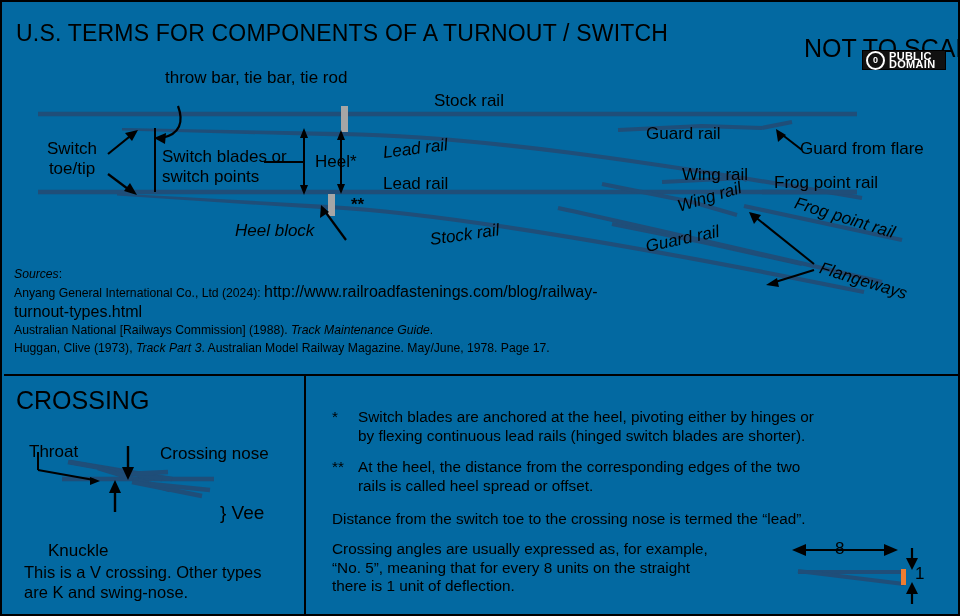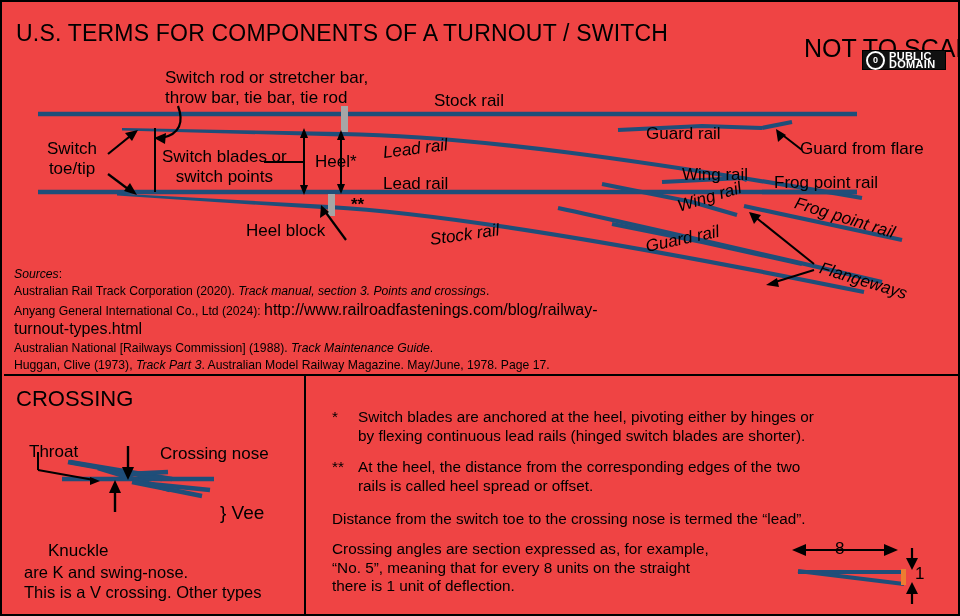--- a/index.html
+++ b/index.html
@@ -1,32 +1,32 @@
 <!DOCTYPE html>
 <html><head>
 <meta charset="utf-8">
 <style>
   html,body{margin:0;padding:0;background:#fff;}
   body{width:960px;height:616px;font-family:"Liberation Sans",sans-serif;color:#000;}
-  #page{position:relative;width:960px;height:616px;box-sizing:border-box;border:2px solid #000;overflow:hidden;background:#ef4444;}
+  #page{position:relative;width:960px;height:616px;box-sizing:border-box;border:2px solid #000;overflow:hidden;background:#0369a1;}
   .abs{position:absolute;}
   .ttl{left:14px;top:18px;font-size:23px;letter-spacing:.2px;white-space:nowrap;}
   .nts{left:802px;top:32px;font-size:25px;white-space:nowrap;}
   .pdbadge{left:860px;top:48px;width:84px;height:20px;background:#111;border:1px solid #000;
            display:flex;align-items:center;box-sizing:border-box;}
   .pdcirc{width:15px;height:15px;border-radius:50%;background:#111;border:2px solid #fff;margin-left:3px;
           color:#fff;font-size:9px;display:flex;align-items:center;justify-content:center;font-weight:bold;}
   .pdtxt{color:#fff;font-size:11px;font-weight:bold;line-height:8.5px;margin-left:4px;letter-spacing:.3px;}
   .lbl{font-size:17px;white-space:nowrap;line-height:1.15;}
   .srcbox{left:12px;top:264px;width:600px;font-size:12.2px;line-height:17.4px;}
   .srcbox .i{font-style:italic;}
   .srcbox .url{font-size:16px;}
   .divh{left:2px;top:372px;width:956px;height:2px;background:#000;}
   .divv{left:302px;top:372px;width:2px;height:242px;background:#000;}
-  .crosstitle{left:14px;top:384px;font-size:22px;}
+  .crosstitle{left:14px;top:384px;font-size:25px;}
   .note{font-size:15.3px;line-height:18.6px;}
   .ctext{font-size:16.5px;line-height:20px;}
   svg{display:block;}
   .railline{stroke:#1F4E79;fill:none;stroke-linecap:butt;}
   .blk{stroke:#000;fill:none;}
   .arrowtxt{font-size:17px;}
 </style>
 </head>
 <body>
 
@@ -115,60 +115,56 @@
       <line x1="812" y1="262" x2="752" y2="214"></line>
       <polygon points="747,210 752,222 759,213" fill="#000" stroke="none"></polygon>
     </g>
     <g stroke="#000" stroke-width="2" fill="none">
       <line x1="812" y1="268" x2="770" y2="281"></line>
       <polygon points="764,283 775,276 777,285" fill="#000" stroke="none"></polygon>
     </g>
   </svg>
 
   <div class="abs lbl" style="left:163px;top:66px;">
-    <div>Switch rod or stretcher bar,</div>
     <div>throw bar, tie bar, tie rod</div>
   </div>
   <div class="abs lbl" style="left:432px;top:89px;">Stock rail</div>
 
   <div class="abs lbl" style="left:45px;top:137px;text-align:center;">
     <div>Switch</div>
     <div>toe/tip</div>
   </div>
 
-  <div class="abs lbl" style="left:160px;top:145px;text-align:center;">
+  <div class="abs lbl" style="left:160px;top:145px;">
     <div>Switch blades or</div>
     <div>switch points</div>
   </div>
 
   <div class="abs lbl" style="left:313px;top:150px;">Heel*</div>
   <div class="abs lbl" style="left:349px;top:193px;font-weight:bold;">**</div>
-  <div class="abs lbl" style="left:244px;top:219px;">Heel block</div>
+  <div class="abs lbl" style="left:233px;top:219px;font-style:italic;">Heel block</div>
 
   <div class="abs lbl" style="left:381px;top:141px;transform:rotate(-7deg);transform-origin:left center;font-style:italic;">Lead rail</div>
   <div class="abs lbl" style="left:381px;top:172px;">Lead rail</div>
 
   <div class="abs lbl" style="left:428px;top:228px;transform:rotate(-8deg);transform-origin:left center;font-style:italic;">Stock rail</div>
 
   <div class="abs lbl" style="left:644px;top:122px;">Guard rail</div>
   <div class="abs lbl" style="left:680px;top:163px;">Wing rail</div>
   <div class="abs lbl" style="left:798px;top:137px;">Guard from flare</div>
   <div class="abs lbl" style="left:772px;top:171px;">Frog point rail</div>
 
   <div class="abs lbl" style="left:676px;top:195px;transform:rotate(-17deg);transform-origin:left center;font-style:italic;">Wing rail</div>
   <div class="abs lbl" style="left:644px;top:235px;transform:rotate(-12deg);transform-origin:left center;font-style:italic;">Guard rail</div>
   <div class="abs lbl" style="left:793px;top:191px;transform:rotate(17deg);transform-origin:left center;font-style:italic;">Frog point rail</div>
   <div class="abs lbl" style="left:818px;top:256px;transform:rotate(17deg);transform-origin:left center;font-style:italic;">Flangeways</div>
 
   <div class="abs srcbox">
     <div>
       <span class="i">Sources</span><span>:</span>
-    </div>
-    <div>
-      <span>Australian Rail Track Corporation (2020). </span><span class="i">Track manual, section 3. Points and crossings</span><span>.</span>
     </div>
     <div>
       <span>Anyang General International Co., Ltd (2024): </span><span class="url">http://www.railroadfastenings.com/blog/railway-turnout-types.html</span>
     </div>
     <div>
       <span>Australian National [Railways Commission] (1988). </span><span class="i">Track Maintenance Guide</span><span>.</span>
     </div>
     <div>
       <span>Huggan, Clive (1973), </span><span class="i">Track Part 3</span><span>. Australian Model Railway Magazine. May/June, 1978. Page 17.</span>
     </div>
@@ -218,22 +214,22 @@
       <polygon points="113,48 107,61 119,61" fill="#000" stroke="none"></polygon>
     </g>
   </svg>
 
   <div class="abs lbl" style="left:27px;top:440px;">Throat</div>
   <div class="abs lbl" style="left:118px;top:442px;margin-left:40px;">Crossing nose</div>
   <div class="abs lbl" style="left:46px;top:517px;margin-top:22px;">Knuckle</div>
   <div class="abs lbl" style="left:218px;top:500px;font-size:19px;">} Vee</div>
 
   <div class="abs ctext" style="left:22px;top:560px;">
+    <div>This is a V crossing. Other types</div>
     <div>are K and swing-nose.</div>
-    <div>This is a V crossing. Other types</div>
   </div>
 
   <div class="abs note" style="left:330px;top:406px;width:580px;">
     <div style="display:flex;">
       <span style="width:26px;flex:0 0 26px;">*</span>
       <span>
         <span>Switch blades are anchored at the heel, pivoting either by hinges or</span><br>
         <span>by flexing continuous lead rails (hinged switch blades are shorter).</span>
       </span>
     </div>
@@ -245,21 +241,21 @@
       <span>
         <span>At the heel, the distance from the corresponding edges of the two</span><br>
         <span>rails is called heel spread or offset.</span>
       </span>
     </div>
   </div>
 
   <div class="abs note" style="left:330px;top:508px;width:580px;">Distance from the switch toe to the crossing nose is termed the “lead”.</div>
 
   <div class="abs note" style="left:330px;top:538px;width:460px;">
-    <div>Crossing angles are section expressed as, for example,</div>
+    <div>Crossing angles are usually expressed as, for example,</div>
     <div>“No. 5”, meaning that for every 8 units on the straight</div>
     <div>there is 1 unit of deflection.</div>
   </div>
 
   <svg class="abs" style="left:780px;top:534px;" width="172" height="74">
     <g stroke="#000" stroke-width="2.2" fill="none">
       <line x1="18" y1="14" x2="108" y2="14"></line>
       <polygon points="10,14 24,8 24,20" fill="#000" stroke="none"></polygon>
       <polygon points="116,14 102,8 102,20" fill="#000" stroke="none"></polygon>
     </g>

